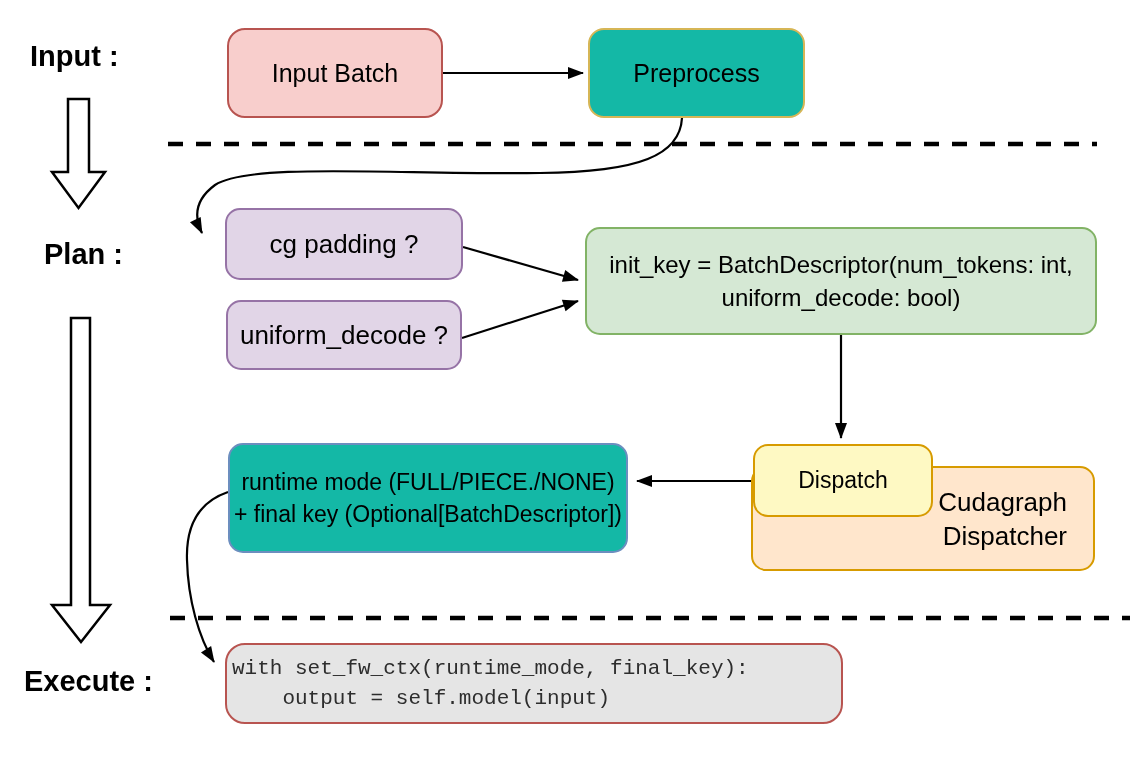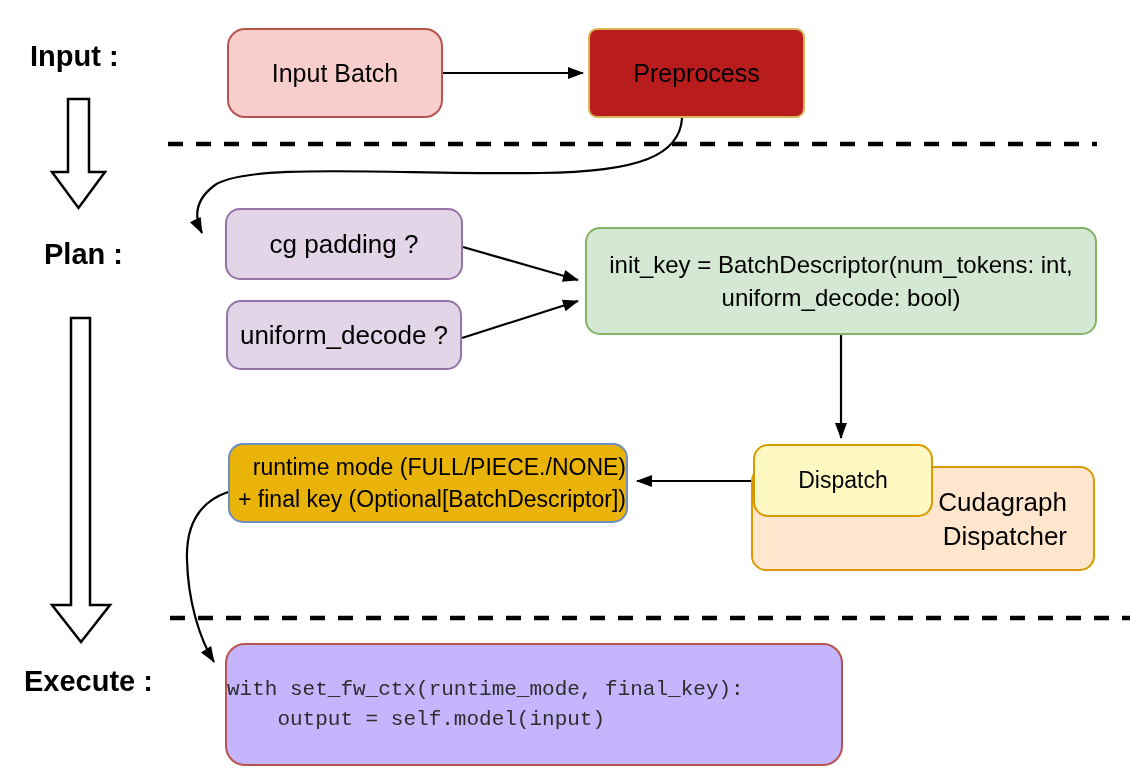--- a/index.html
+++ b/index.html
@@ -36,22 +36,22 @@
   }
   .box span{display:block;}
 
   #box-input-batch{
     left:227px;top:28px;width:216px;height:90px;
     background:#f8cecc;border-color:#b85450;
     font-size:25px;border-radius:18px;
   }
   #box-preprocess{
     left:588px;top:28px;width:217px;height:90px;
-    background:#b91c1c;border-color:#d6b656;
-    font-size:25px;border-radius:9px;
+    background:#14b8a6;border-color:#d6b656;
+    font-size:25px;border-radius:16px;
   }
   #box-cg-padding{
     left:225px;top:208px;width:238px;height:72px;
     background:#e1d5e7;border-color:#9673a6;
     font-size:26px;
   }
   #box-uniform-decode{
     left:226px;top:300px;width:236px;height:70px;
     background:#e1d5e7;border-color:#9673a6;
     font-size:26px;
@@ -70,35 +70,35 @@
     padding-right:26px;
     line-height:34px;
     margin-top:20px;
   }
   #box-dispatch{
     left:753px;top:444px;width:180px;height:73px;
     background:#fef9c3;border-color:#d79b00;
     font-size:23px;
   }
   #box-runtime-mode{
-    left:228px;top:443px;width:400px;height:80px;
-    background:#eab308;border-color:#6c8ebf;
+    left:228px;top:443px;width:400px;height:110px;
+    background:#14b8a6;border-color:#6c8ebf;
     font-size:23px;
     line-height:32px;
-    align-items:flex-end;
   }
   #box-execute-code{
-    left:225px;top:643px;width:618px;height:123px;
-    background:#c4b5fd;border-color:#b85450;
+    left:225px;top:643px;width:618px;height:81px;
+    background:#e5e5e5;border-color:#b85450;
     border-radius:20px;
     font-family:"Liberation Mono","DejaVu Sans Mono",monospace;
     font-size:21px;
     line-height:30px;
     color:#2d2d2d;
     align-items:flex-start;
+    padding-left:5px;
     text-align:left;
     white-space:pre;
   }
   svg.overlay{
     position:absolute;left:0;top:0;width:1142px;height:770px;
     pointer-events:none;
   }
 </style>
 </head>
 <body>

